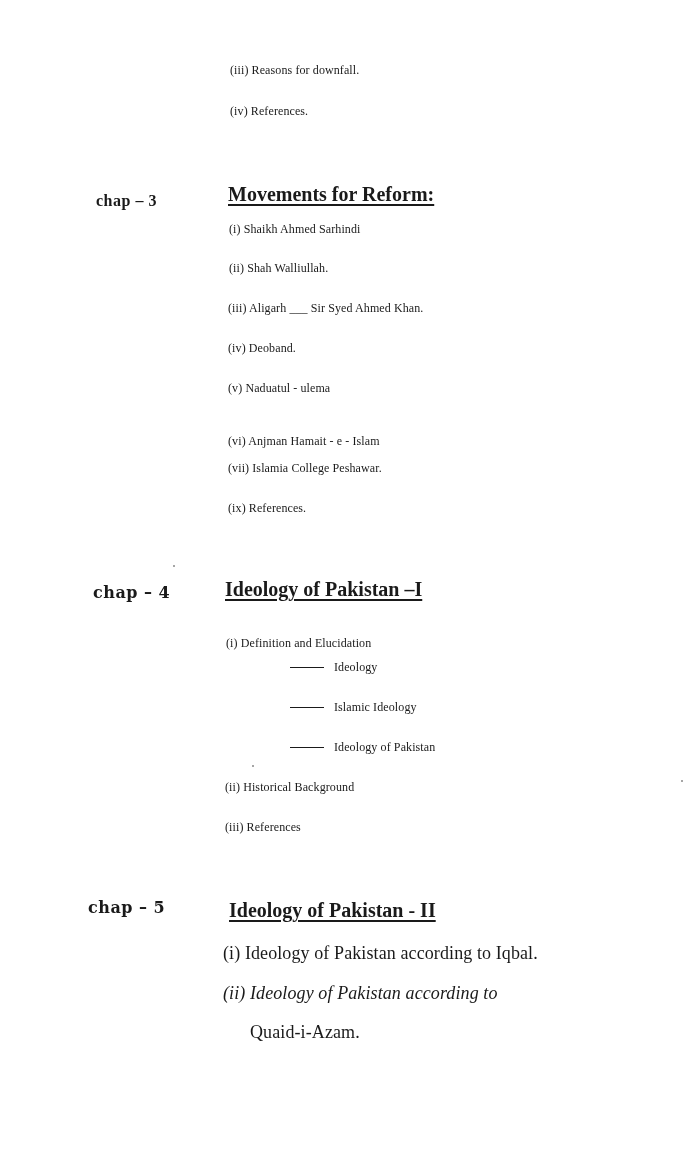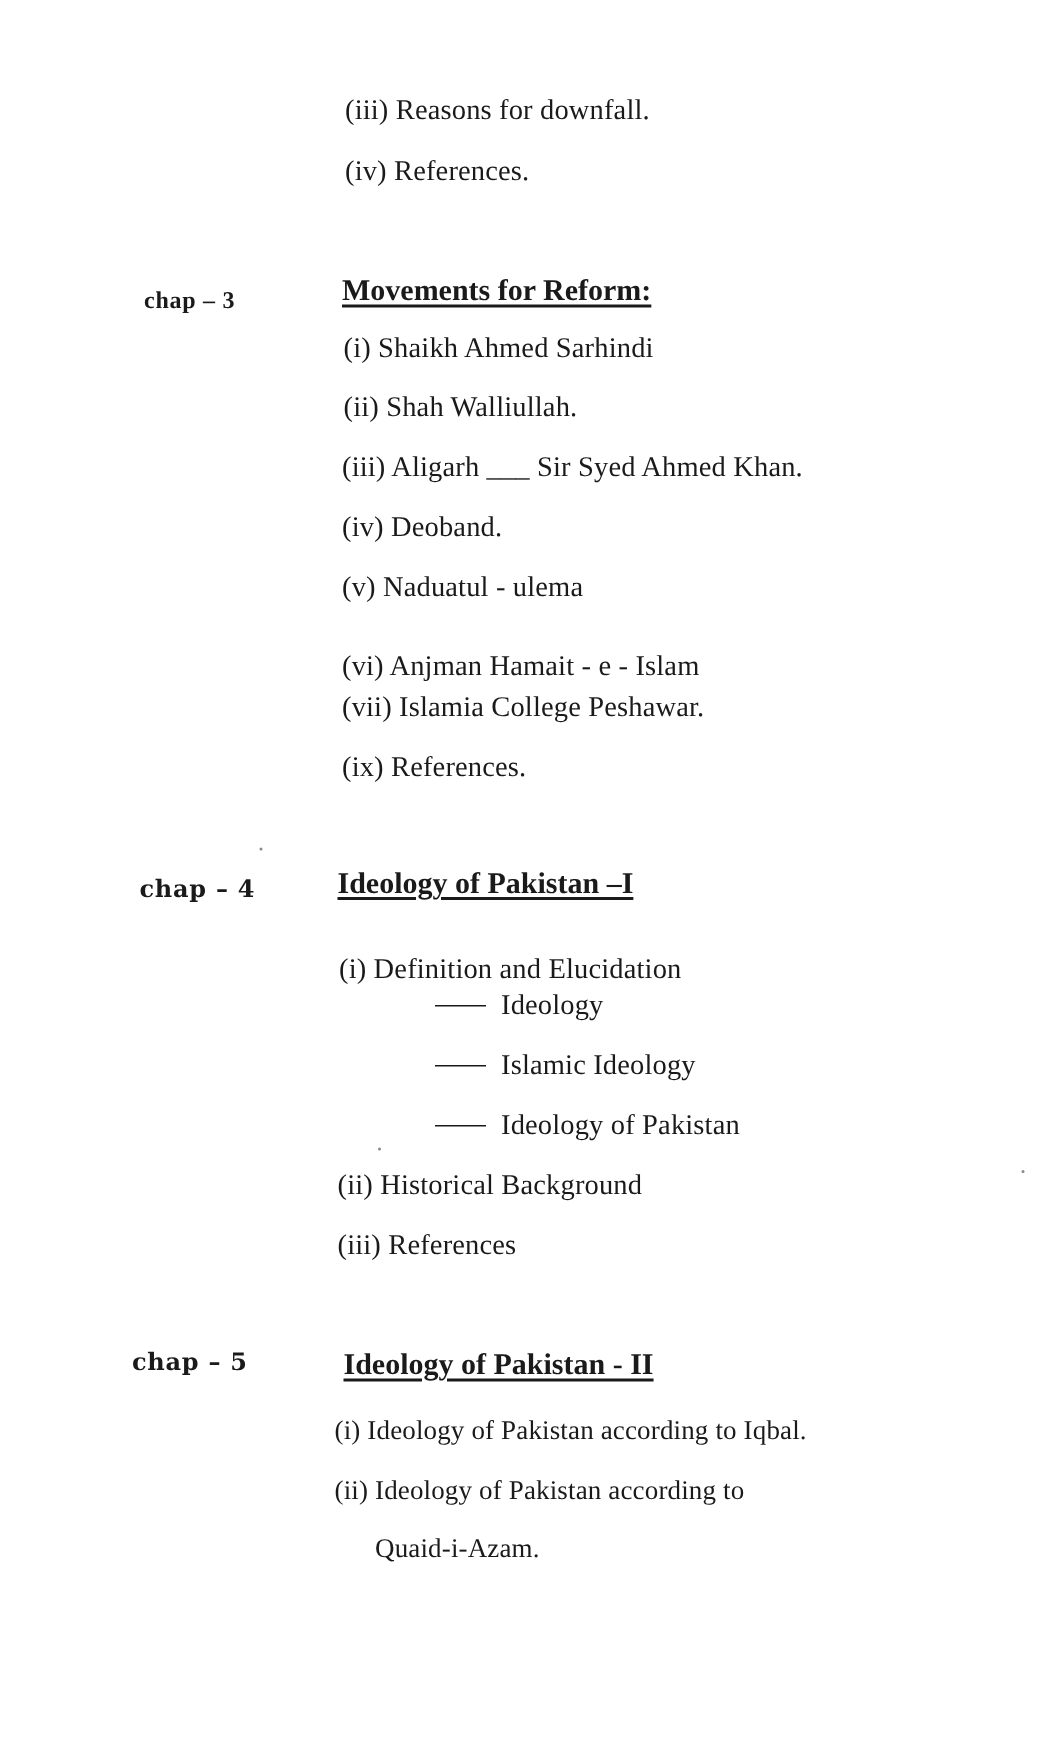--- a/index.html
+++ b/index.html
@@ -1,21 +1,21 @@
 <!DOCTYPE html>
 <html><head>
 <meta charset="utf-8">
 <style>
   html, body { margin: 0; padding: 0; background: #ffffff; }
   body {
     width: 700px; height: 1176px; position: relative; overflow: hidden;
     font-family: "Liberation Serif", "DejaVu Serif", serif;
     color: #1a1a1a;
   }
-  .line { position: absolute; font-size: 19px; white-space: nowrap; letter-spacing: 0.1px; }
+  .line { position: absolute; font-size: 12px; white-space: nowrap; letter-spacing: 0.1px; }
   .chap { position: absolute; font-family: "DejaVu Serif", serif; font-weight: bold; font-size: 16px; white-space: nowrap; letter-spacing: 0.5px; }
   .title { position: absolute; font-weight: bold; font-size: 20px; text-decoration: underline; text-underline-offset: 3px; white-space: nowrap; }
   .dash { display: inline-block; width: 34px; border-top: 1.5px solid #1a1a1a; vertical-align: middle; margin-right: 10px; position: relative; top: -1px; }
   .speck { position: absolute; width: 2px; height: 2px; background: #888; border-radius: 1px; }
 </style>
 </head>
 <body>
 
 <div>
 
@@ -49,20 +49,20 @@
       <span class="dash"></span><span>Ideology of Pakistan</span>
     </div>
     <div class="line" style="left:225px; top:780px;">(ii) Historical Background</div>
     <div class="line" style="left:225px; top:820px;">(iii) References</div>
   </div>
 
   <div>
     <div class="chap" style="left:88px; top:898px;">chap – 5</div>
     <div class="title" style="left:229px; top:899px;">Ideology of Pakistan - II</div>
     <div class="line" style="left:223px; top:943px; font-size:18px;">(i) Ideology of Pakistan according to Iqbal.</div>
-    <div class="line" style="left:223px; top:983px; font-size:18px;">(ii) Ideology of Pakistan according to</div>
+    <div class="line" style="left:223px; top:983px; font-size:18px;font-style:italic;">(ii) Ideology of Pakistan according to</div>
     <div class="line" style="left:250px; top:1022px; font-size:18px;">Quaid-i-Azam.</div>
   </div>
 
   <div class="speck" style="left:173px; top:565px;"></div>
   <div class="speck" style="left:252px; top:765px;"></div>
   <div class="speck" style="left:681px; top:780px;"></div>
 </div>
 
 </body></html>

